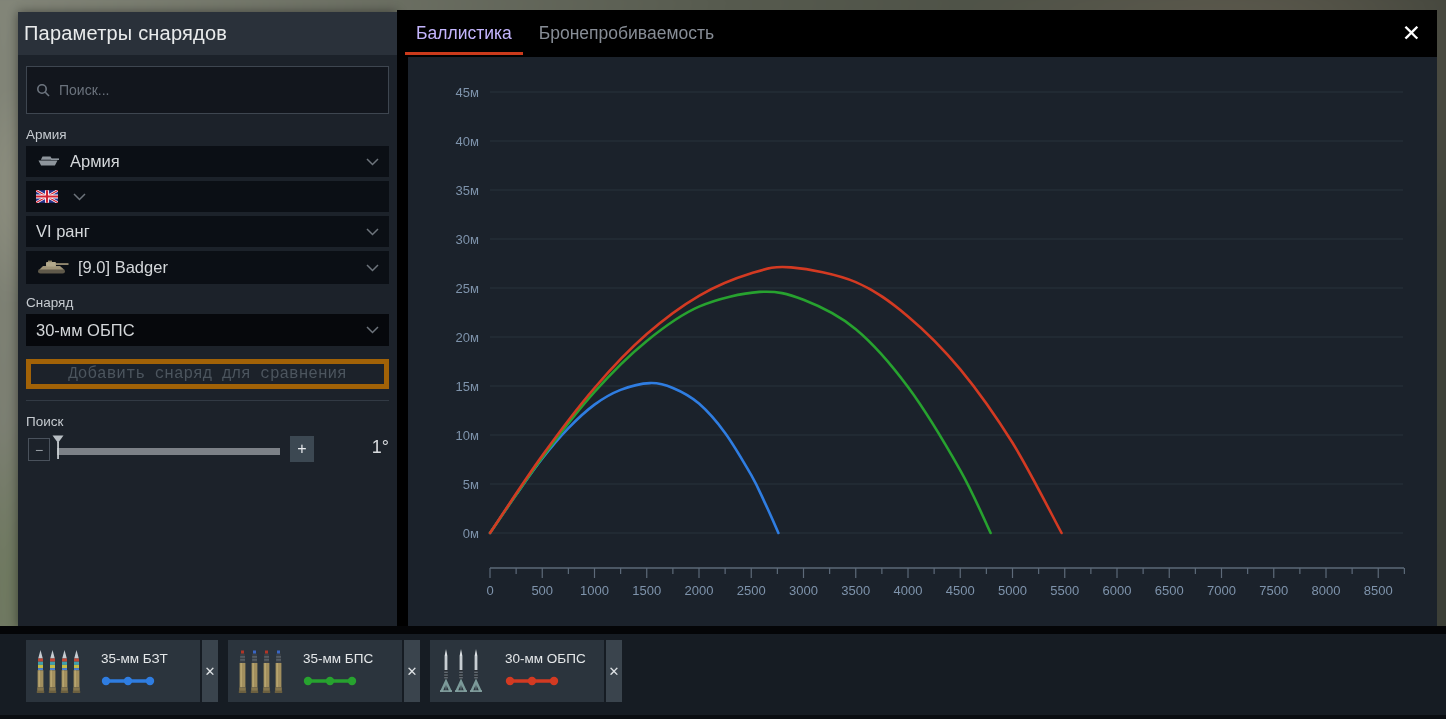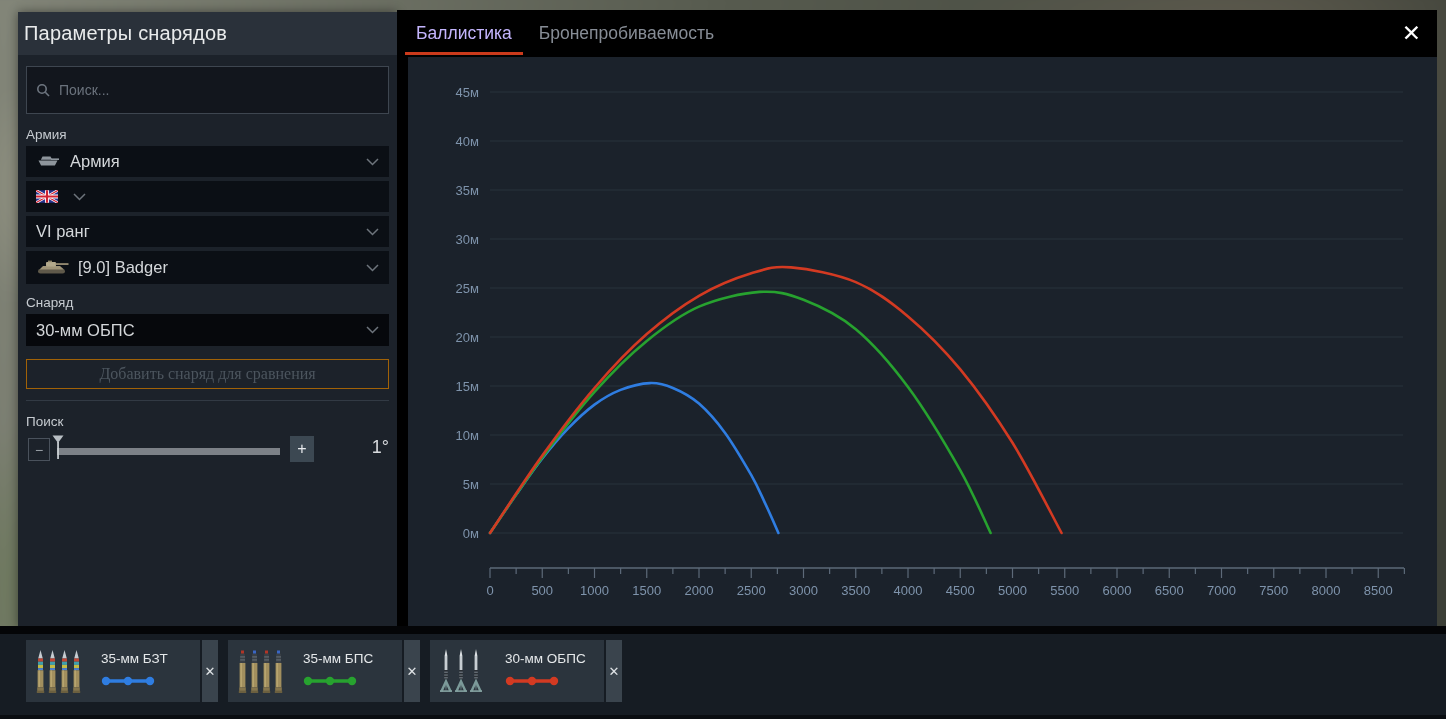--- a/index.html
+++ b/index.html
@@ -27,21 +27,21 @@
   .search-input::placeholder{color:#6b737d;}
   .flabel{margin-top:13px;font-size:13.5px;color:#c6cbd0;}
   .flabel.tight{margin-top:11px;}
   .drop{position:relative;margin-top:4px;height:31px;background:#0b0f15;display:flex;
     align-items:center;padding:0 10px;cursor:pointer;}
   .drop .dicon{display:flex;margin-right:9px;}
   .drop .dtext{flex:1;color:#d4d7da;font-size:16.5px;white-space:nowrap;overflow:hidden;}
   .drop .chev{display:flex;margin-left:6px;}
   .drop.shell{height:32px;background:#06080c;}
   .addbtn{display:block;width:100%;margin-top:13px;height:30px;background:transparent;
-    border:1px solid #a16207;color:#4c555e;font-size:16px;font-family:Liberation Serif, serif;
+    border:5px solid #a16207;color:#4c555e;font-size:16px;font-family:Liberation Mono, monospace;
     cursor:default;}
   .divider{margin-top:11px;height:1px;background:#323a44;}
   .slider-row{position:relative;margin-top:6px;height:30px;}
   .minus{position:absolute;left:2px;top:3px;width:22px;height:23px;background:transparent;
     border:1px solid #4a525c;color:#9aa1a8;font-size:14px;line-height:1;padding:0;cursor:pointer;}
   .track{position:absolute;left:31px;top:13px;width:223px;height:7px;background:#7c8187;}
   .thumb{position:absolute;left:26px;top:0;width:12px;height:25px;cursor:pointer;}
   .plus{position:absolute;left:264px;top:1px;width:24px;height:26px;background:#3c4852;
     border:none;color:#e8ebee;font-size:16px;line-height:1;padding:0;cursor:pointer;}
   .aval{position:absolute;right:0;top:2px;font-size:18px;color:#d8dbde;}

